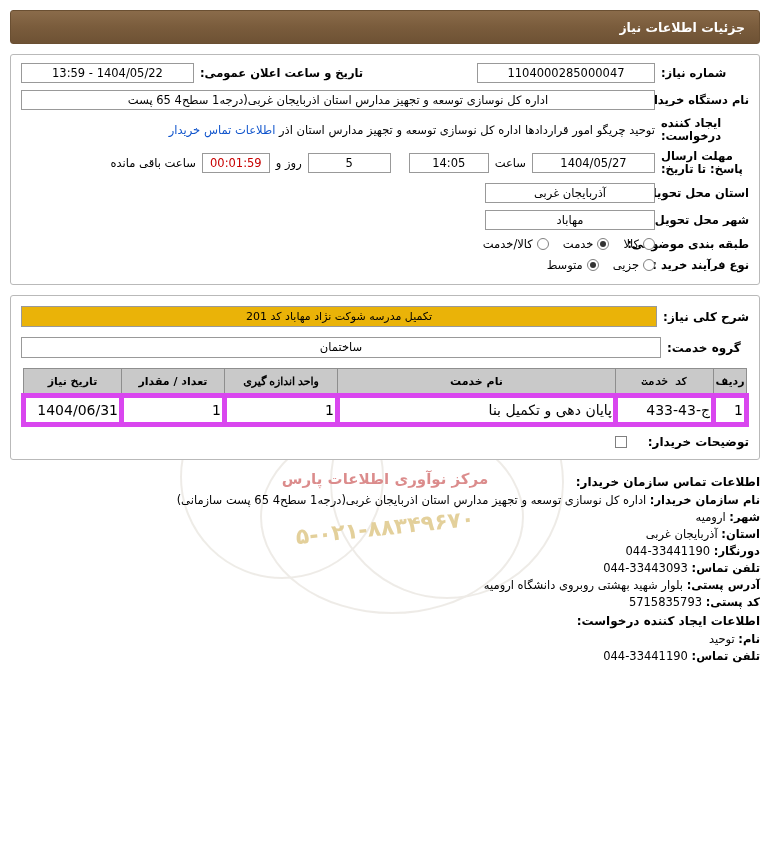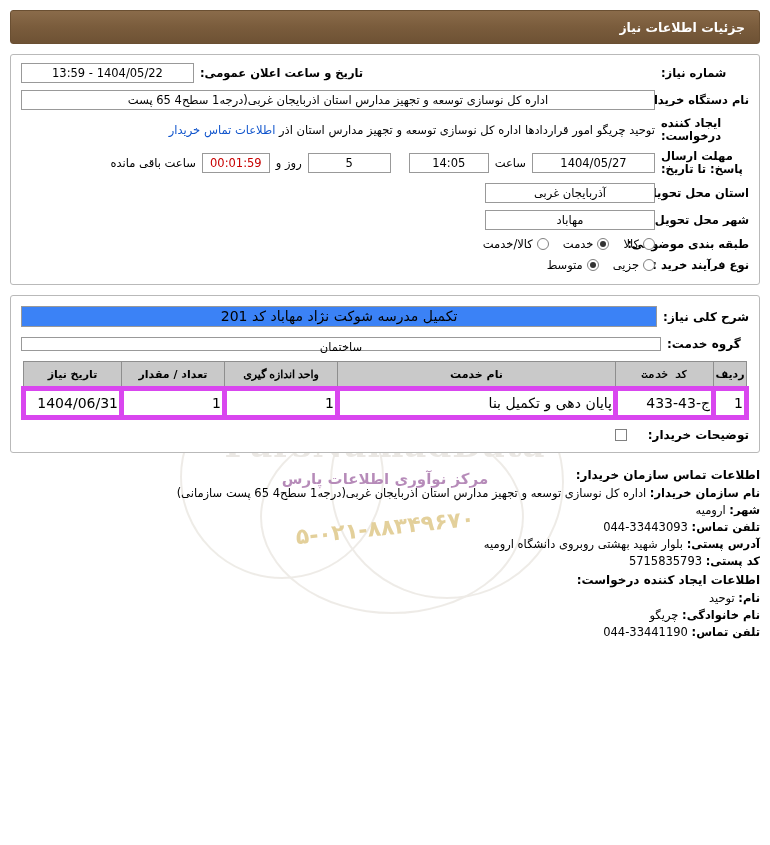--- a/index.html
+++ b/index.html
@@ -180,23 +180,23 @@
     font-weight: bold;
     white-space: nowrap;
     padding-left: 6px;
   }
   .desc-fld {
     flex: 1;
     border: 1px solid #999;
     height: 21px;
     line-height: 19px;
     text-align: center;
-    font-size: 14px;
-    box-sizing: border-box;
-    background: #3b82f6;
+    font-size: 11px;
+    box-sizing: border-box;
+    background: #eab308;
   }
   .section-title {
     font-size: 12px;
     font-weight: bold;
     text-align: right;
     margin: 6px 0 8px 0;
   }
   .group-row {
     display: flex;
     align-items: center;
@@ -206,21 +206,21 @@
     font-size: 12px;
     font-weight: bold;
     white-space: nowrap;
     padding-left: 6px;
     width: 82px;
     text-align: left;
   }
   .group-fld {
     flex: 1;
     border: 1px solid #999;
-    height: 14px;
+    height: 21px;
     line-height: 19px;
     text-align: center;
     font-size: 11.5px;
     box-sizing: border-box;
     background: #fff;
   }
 
   
   table.svc {
     width: 100%;
@@ -301,21 +301,21 @@
     color: #d8d3cb;
     letter-spacing: 1px;
     font-family: "DejaVu Serif", "Liberation Serif", serif;
   }
   .wm-text2 {
     position: absolute;
     width: 100%;
     text-align: center;
     top: 105px;
     font-size: 15px;
-    color: #701a75;
+    color: #b91c1c;
     font-weight: bold;
   }
   .wm-text3 {
     position: absolute;
     width: 100%;
     text-align: center;
     top: 150px;
     font-size: 22px;
     color: #c9a23a;
     font-weight: bold;
@@ -344,20 +344,21 @@
     <div class="wm-text1">ParsNamadData</div>
     <div class="wm-text2">مرکز نوآوری اطلاعات پارس</div>
     <div class="wm-text3">۵-۰۲۱-۸۸۳۴۹۶۷۰</div>
   </div>
 
   <div class="panel">
     <div class="panel-inner">
 
       <div class="row">
         <span class="lbl lbl-w1">شماره نیاز:</span>
+        <span class="fld f-num">1104000285000047</span>
         <span style="flex:1"></span>
         <span class="lbl" style="width:auto">تاریخ و ساعت اعلان عمومی:</span>
         <span class="fld f-date">1404/05/22 - 13:59</span>
       </div>
 
       <div class="row">
         <span class="lbl lbl-w1">نام دستگاه خریدار:</span>
         <span class="fld f-buyer" style="flex:1">اداره کل نوسازی   توسعه و تجهیز مدارس استان اذربایجان غربی(درجه1  سطح4  65 پست</span>
       </div>
 
@@ -477,40 +478,44 @@
 
     <div class="ln">
       <b>نام سازمان خریدار:</b>
       <span>اداره کل نوسازی توسعه و تجهیز مدارس استان اذربایجان غربی(درجه1 سطح4 65 پست سازمانی)</span>
     </div>
     <div class="ln">
       <b>شهر:</b>
       <span>ارومیه</span>
     </div>
     <div class="ln">
+      <b>استان:</b>
+      <span>آذربایجان غربی</span>
+    </div>
+    <div class="ln">
+      <b>دورنگار:</b>
+      <span>33441190-044</span>
+    </div>
+    <div class="ln">
       <b>تلفن تماس:</b>
       <span>33443093-044</span>
     </div>
     <div class="ln">
       <b>آدرس پستی:</b>
       <span>بلوار شهید بهشتی روبروی دانشگاه ارومیه</span>
     </div>
     <div class="ln">
       <b>کد پستی:</b>
       <span>5715835793</span>
     </div>
 
     <div class="hd" style="margin-top:2px;">اطلاعات ایجاد کننده درخواست:</div>
     <div class="ln">
       <b>نام:</b>
       <span>توحید</span>
     </div>
     <div class="ln">
-      <b>نام خانوادگی:</b>
-      <span>چریگو</span>
-    </div>
-    <div class="ln">
       <b>تلفن تماس:</b>
       <span>33441190-044</span>
     </div>
   </div>
 
 </div>
 
 </body></html>

